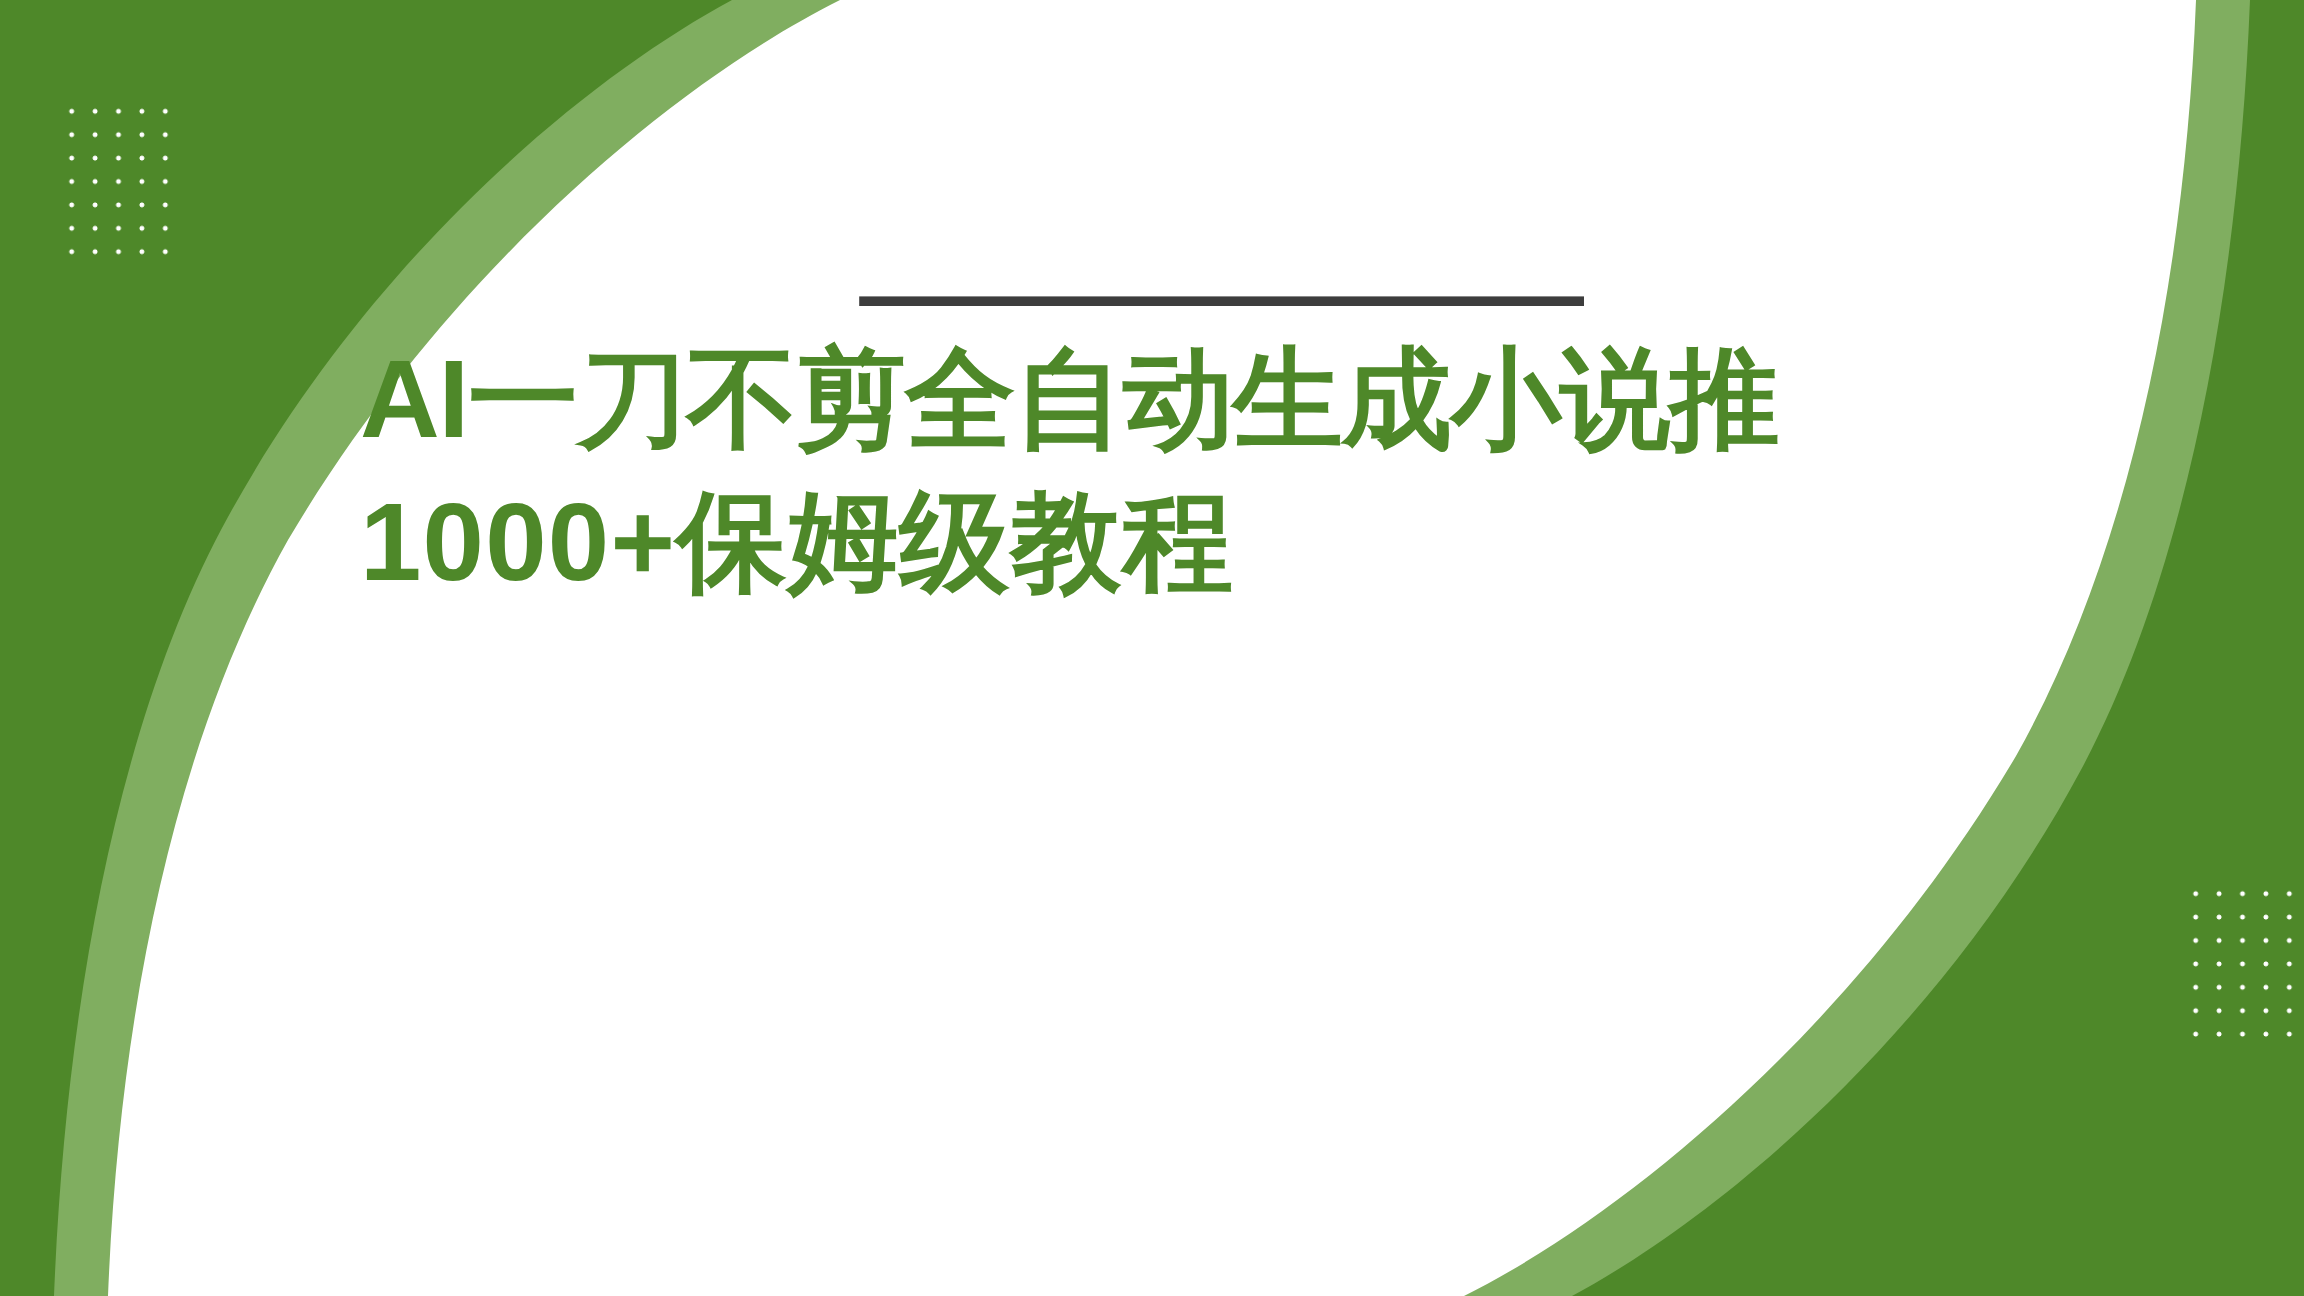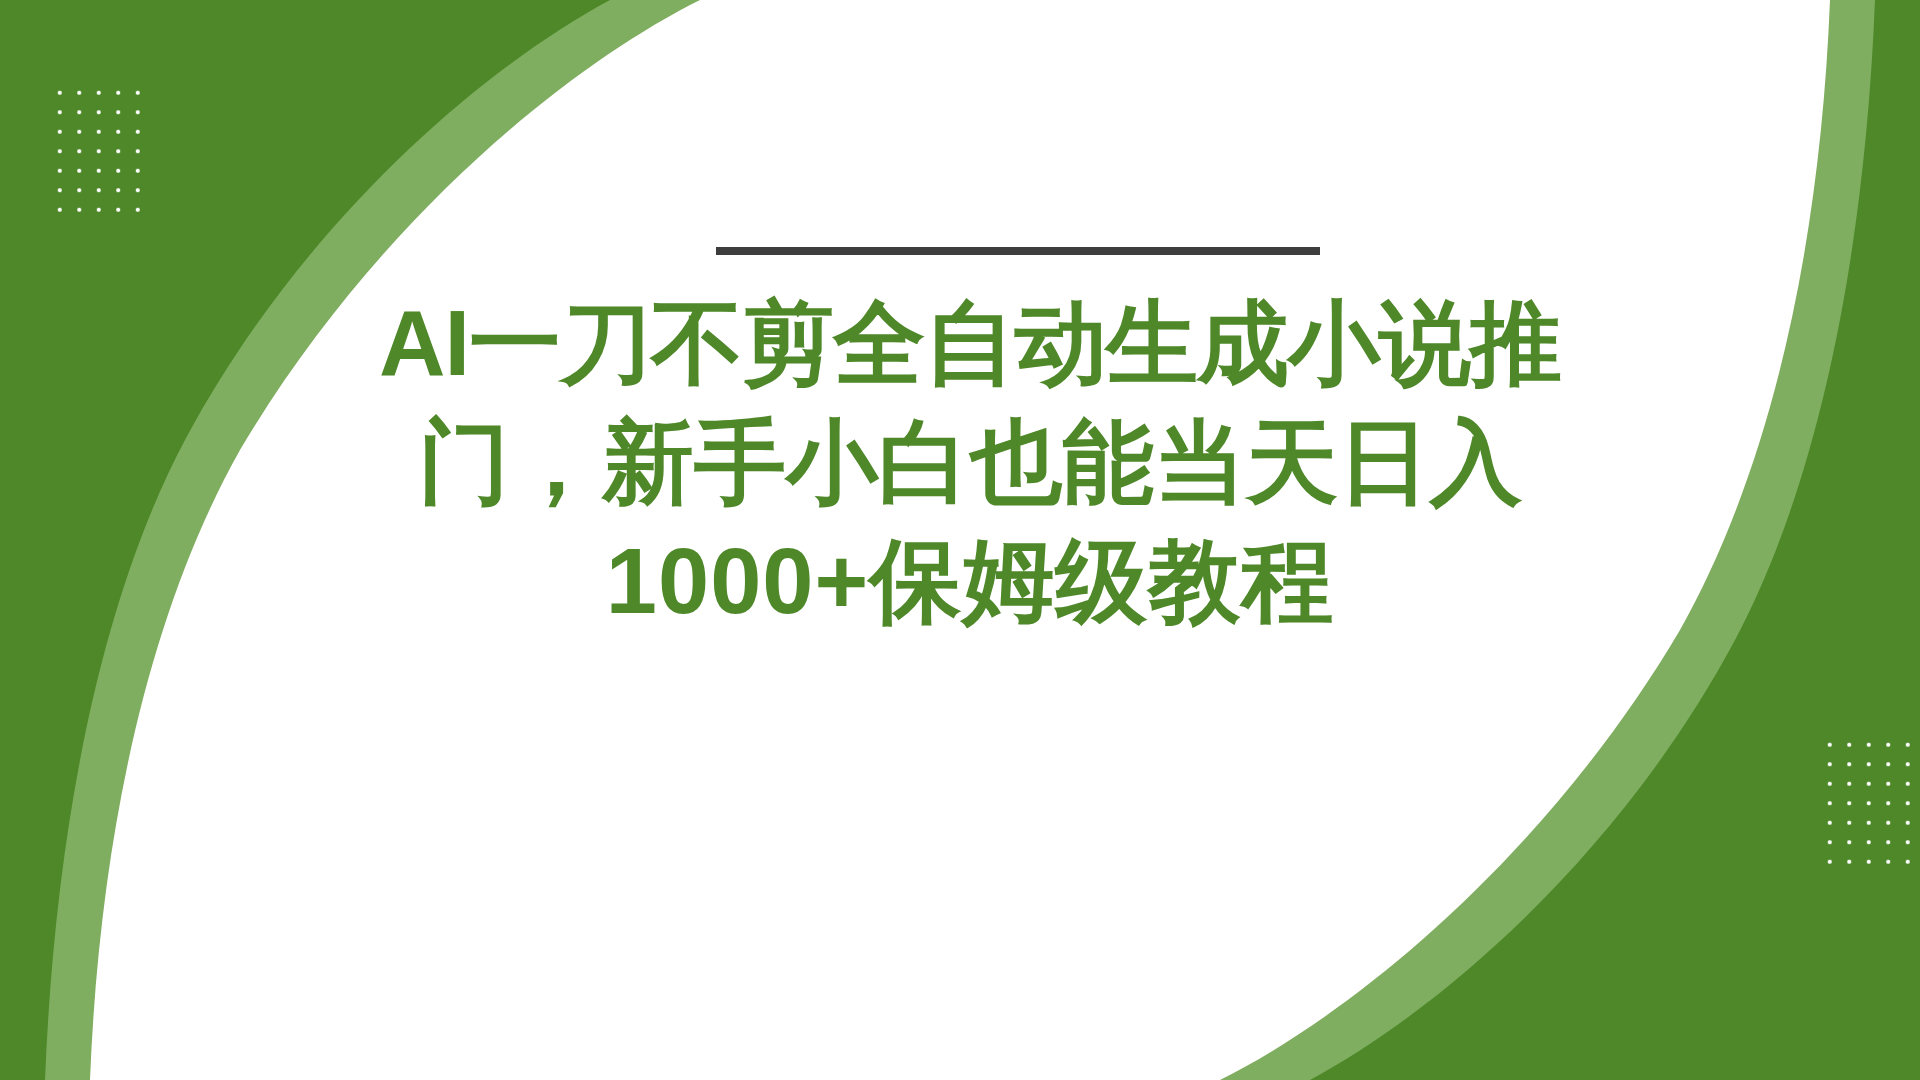--- a/index.html
+++ b/index.html
@@ -59,23 +59,23 @@
     position: absolute;
     left: 716px;
     top: 247px;
     width: 604px;
     height: 8px;
     background: #3d3d3d;
   }
   #title-block {
     position: absolute;
     left: 300px;
-    top: 284px;
+    top: 274px;
     width: 1340px;
-    text-align: center;
+    text-align: left;
   }
   .title-line {
     display: block;
     color: #4e8829;
     font-size: 92px;
     line-height: 119px;
     font-weight: 700;
     letter-spacing: 0px;
     white-space: nowrap;
   }
@@ -100,18 +100,17 @@
 
   <div class="dot-grid" id="dot-grid-top-left"></div>
   <div class="dot-grid" id="dot-grid-bottom-right"></div>
 
   <div id="content">
 
     <div id="title-divider"></div>
 
     <div id="title-block">
       <span class="title-line line-1">AI一刀不剪全自动生成小说推</span>
-      <span class="title-line line-3">门，新手小白也能当天日入</span>
       <span class="title-line line-4">1000+保姆级教程</span>
     </div>
 
   </div>
 </div>
 
 </body></html>

